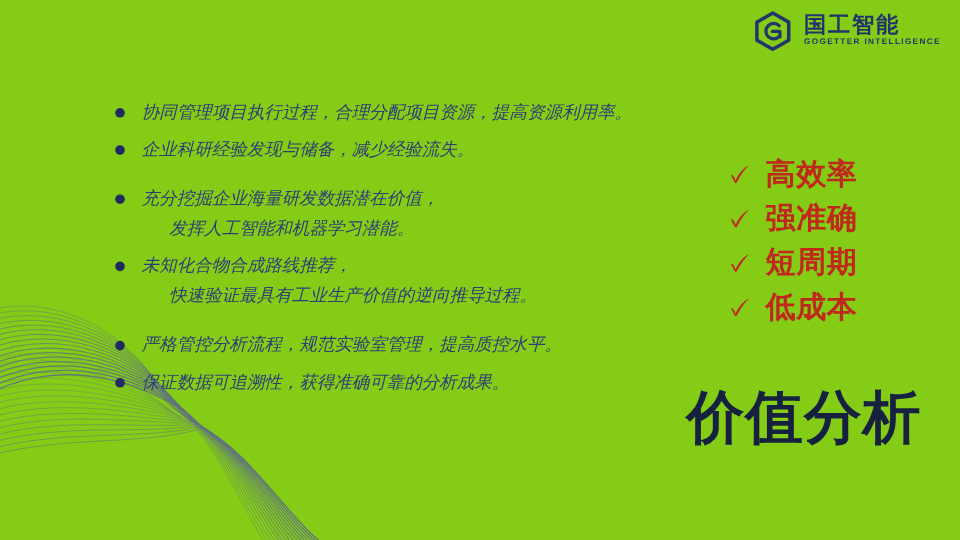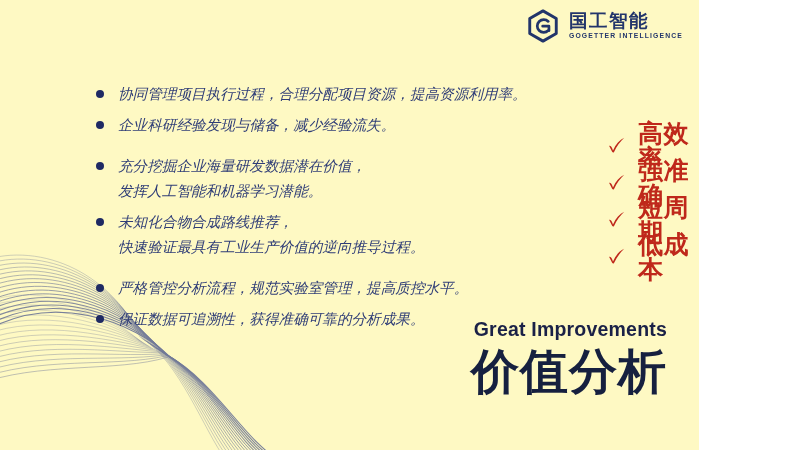--- a/index.html
+++ b/index.html
@@ -8,23 +8,23 @@
   }
   body {
     width: 800px;
     height: 450px;
     background: #ffffff;
     font-family: "Liberation Sans", "DejaVu Sans", sans-serif;
     overflow: hidden;
   }
   .slide {
     position: relative;
-    width: 699px;
+    width: 800px;
     height: 450px;
-    background: #fef9c3;
+    background: #84cc16;
     overflow: hidden;
   }
 
   
   .wave-decor {
     position: absolute;
     left: -10px;
     top: 245px;
     width: 330px;
     height: 215px;
@@ -99,20 +99,21 @@
   }
   .bullet-line {
     font-size: 14.6px;
     line-height: 25px;
     color: #2f3d77;
     white-space: nowrap;
     font-family: "Liberation Sans", "DejaVu Sans", sans-serif;
   }
   .bullet-line.sub {
     padding-left: 0;
+    margin-left: 23px;
   }
 
   
   .check-list {
     position: absolute;
     left: 606px;
     top: 127px;
   }
   .check-row {
     display: flex;
@@ -269,17 +270,16 @@
       </div>
       <div class="check-row">
         <svg class="check-icon" viewBox="0 0 24 24">
           <path d="M3.5 12.4 C5.2 12.0 6.6 13.6 8.0 17.6 C11.2 10.4 15.6 5.6 20.8 3.2 C16.4 7.4 12.2 13.0 9.2 19.4 C8.6 20.4 7.6 20.2 7.0 19.2 Z" fill="#bf281b"></path>
         </svg>
         <div class="check-label">低成本</div>
       </div>
     </div>
 
   <div class="title-block">
-    <div class="title-en">Great Improvements</div>
     <div class="title-cn">价值分析</div>
   </div>
 
 </div>
 
 </body></html>

